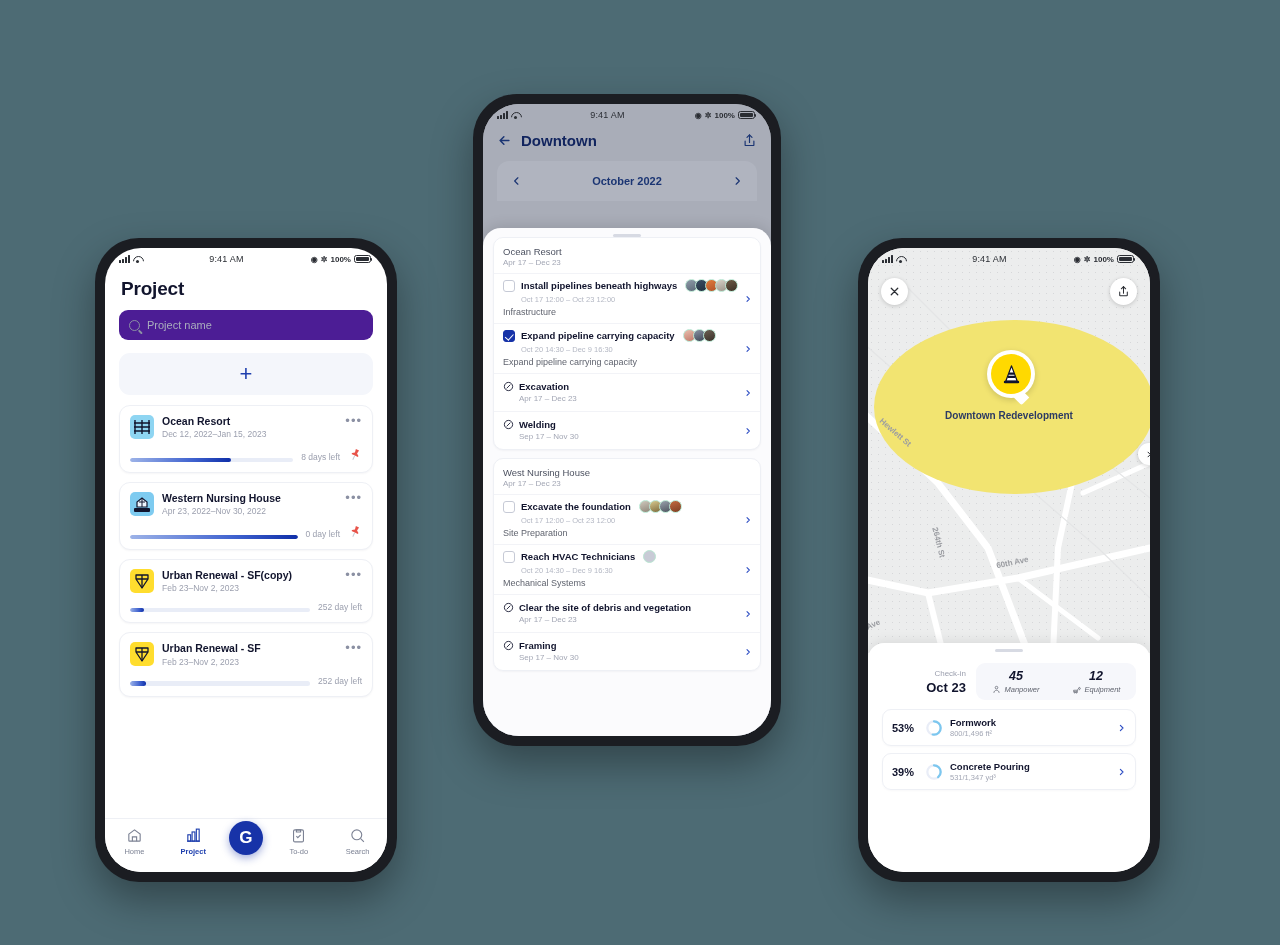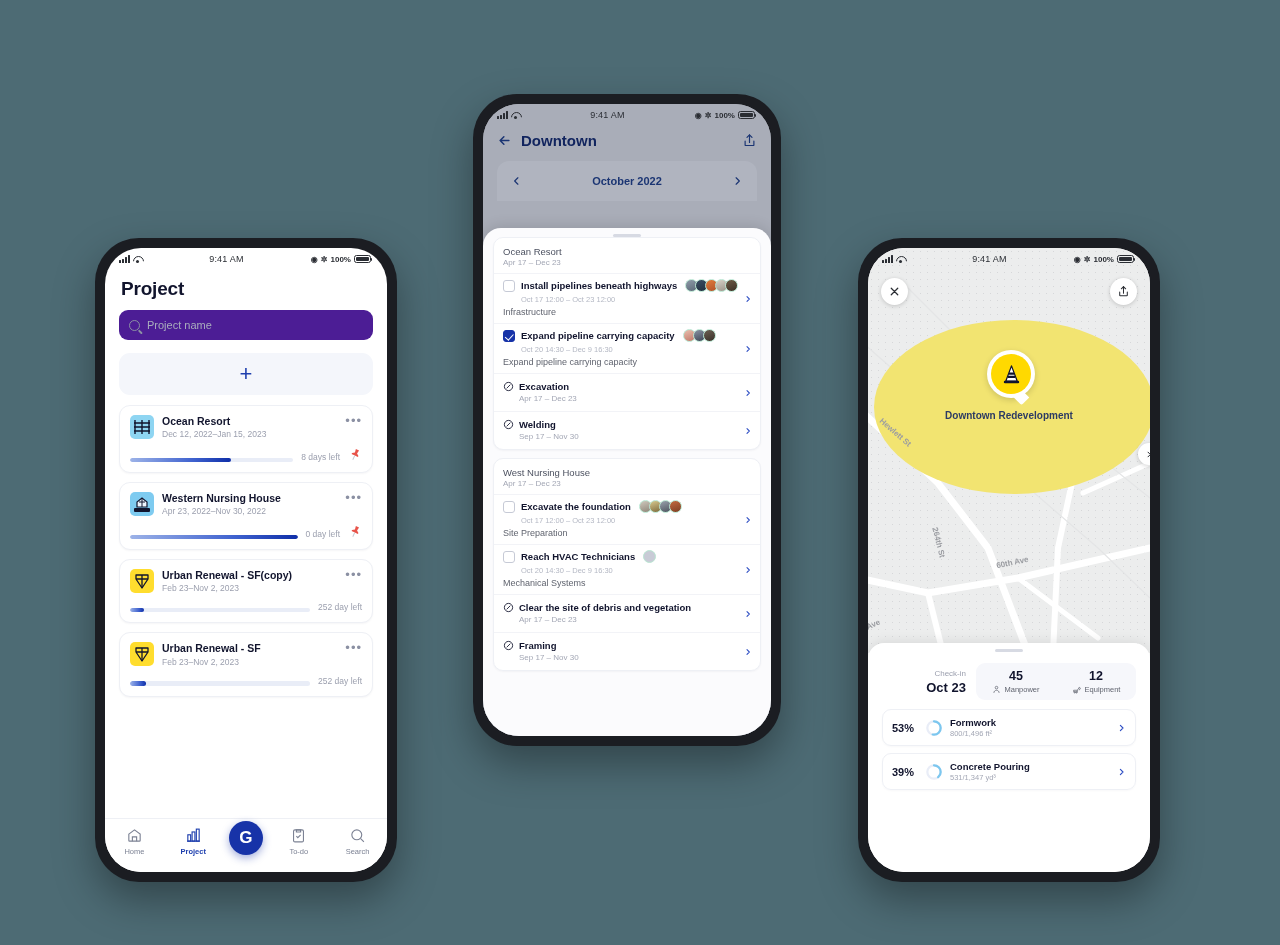--- a/index.html
+++ b/index.html
@@ -193,21 +193,21 @@
   .status-sheet {
     position:absolute; left:0; right:0; top:395px; bottom:0;
     background:#fff; border-radius:16px 16px 0 0; box-shadow:0 -2px 12px rgba(0,0,0,.08);
   }
   .ls-title { text-align:center; font-size:11.5px; font-weight:bold; color:#1e3fae; padding:10px 0 11px; border-bottom:1px solid #f0f1f5;}
   .checkin-row { display:flex; align-items:center; gap:10px; padding:11px 14px 9px; }
   .checkin { width:84px; text-align:right; }
   .checkin .k { font-size:8px; color:#9b9fae; }
   .checkin .v { font-size:13px; font-weight:bold; color:#11142d; margin-top:2px;}
   .stats { flex:1; background:#f6f7fb; border-radius:9px; display:flex; padding:6px 0; }
-  .stat { flex:1; text-align:center; }
+  .stat { flex:1; text-align:center;font-style:italic; }
   .stat .n { font-size:12.5px; font-weight:bold; color:#11142d; }
   .stat .l { font-size:7.5px; color:#60646f; margin-top:2px; display:flex;align-items:center;justify-content:center;gap:3px;}
   .prog-card {
     margin:0 14px 7px; border:1px solid #eef0f5; border-radius:9px;
     display:flex; align-items:center; gap:8px; padding:7px 9px;
     box-shadow:0 1px 2px rgba(20,30,60,.03);
   }
   .pct { font-size:11px; font-weight:bold; color:#11142d; width:26px; }
   .ring { width:16px;height:16px;flex:none; }
   .prog-text { flex:1; }

